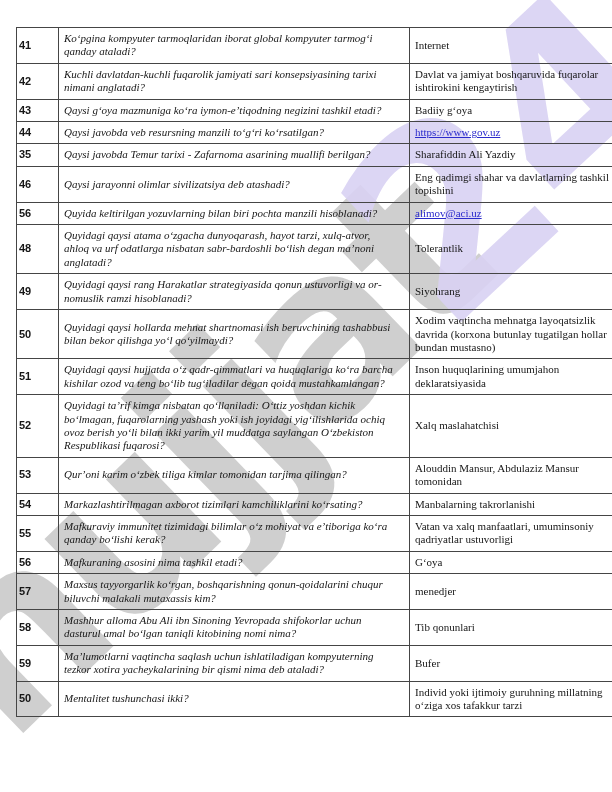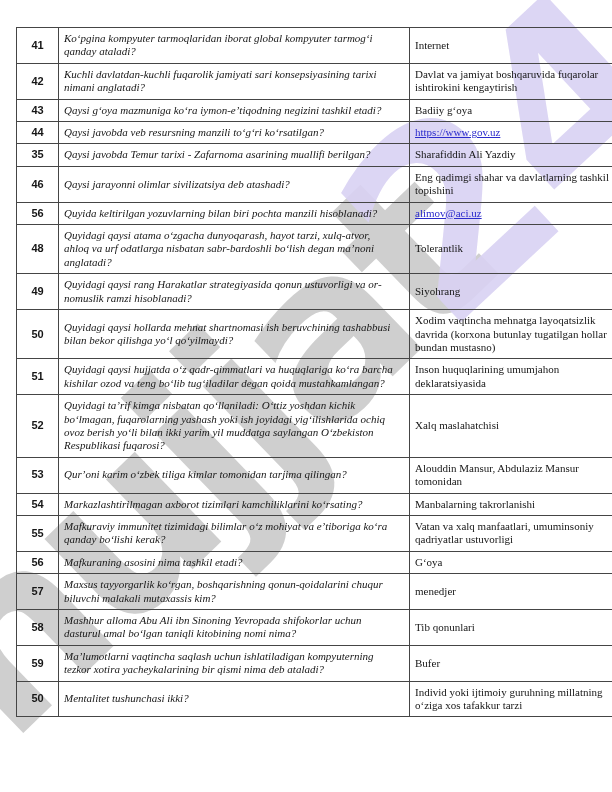--- a/index.html
+++ b/index.html
@@ -60,21 +60,21 @@
   }
   table.qa td {
     border: 1px solid #454545;
     vertical-align: middle;
     color: #161616;
     font-size: 11px;
     line-height: 1.22;
   }
   td.num-cell {
     width: 37px;
-    text-align: center;
+    text-align: left;
     font-family: "Liberation Sans", sans-serif;
     font-weight: bold;
     font-size: 10px;
     padding: 4px 2px;
     margin-left: 32px;
   }
   td.q-cell {
     width: 331px;
     padding: 4px 14px 4px 5px;
     font-style: italic;

